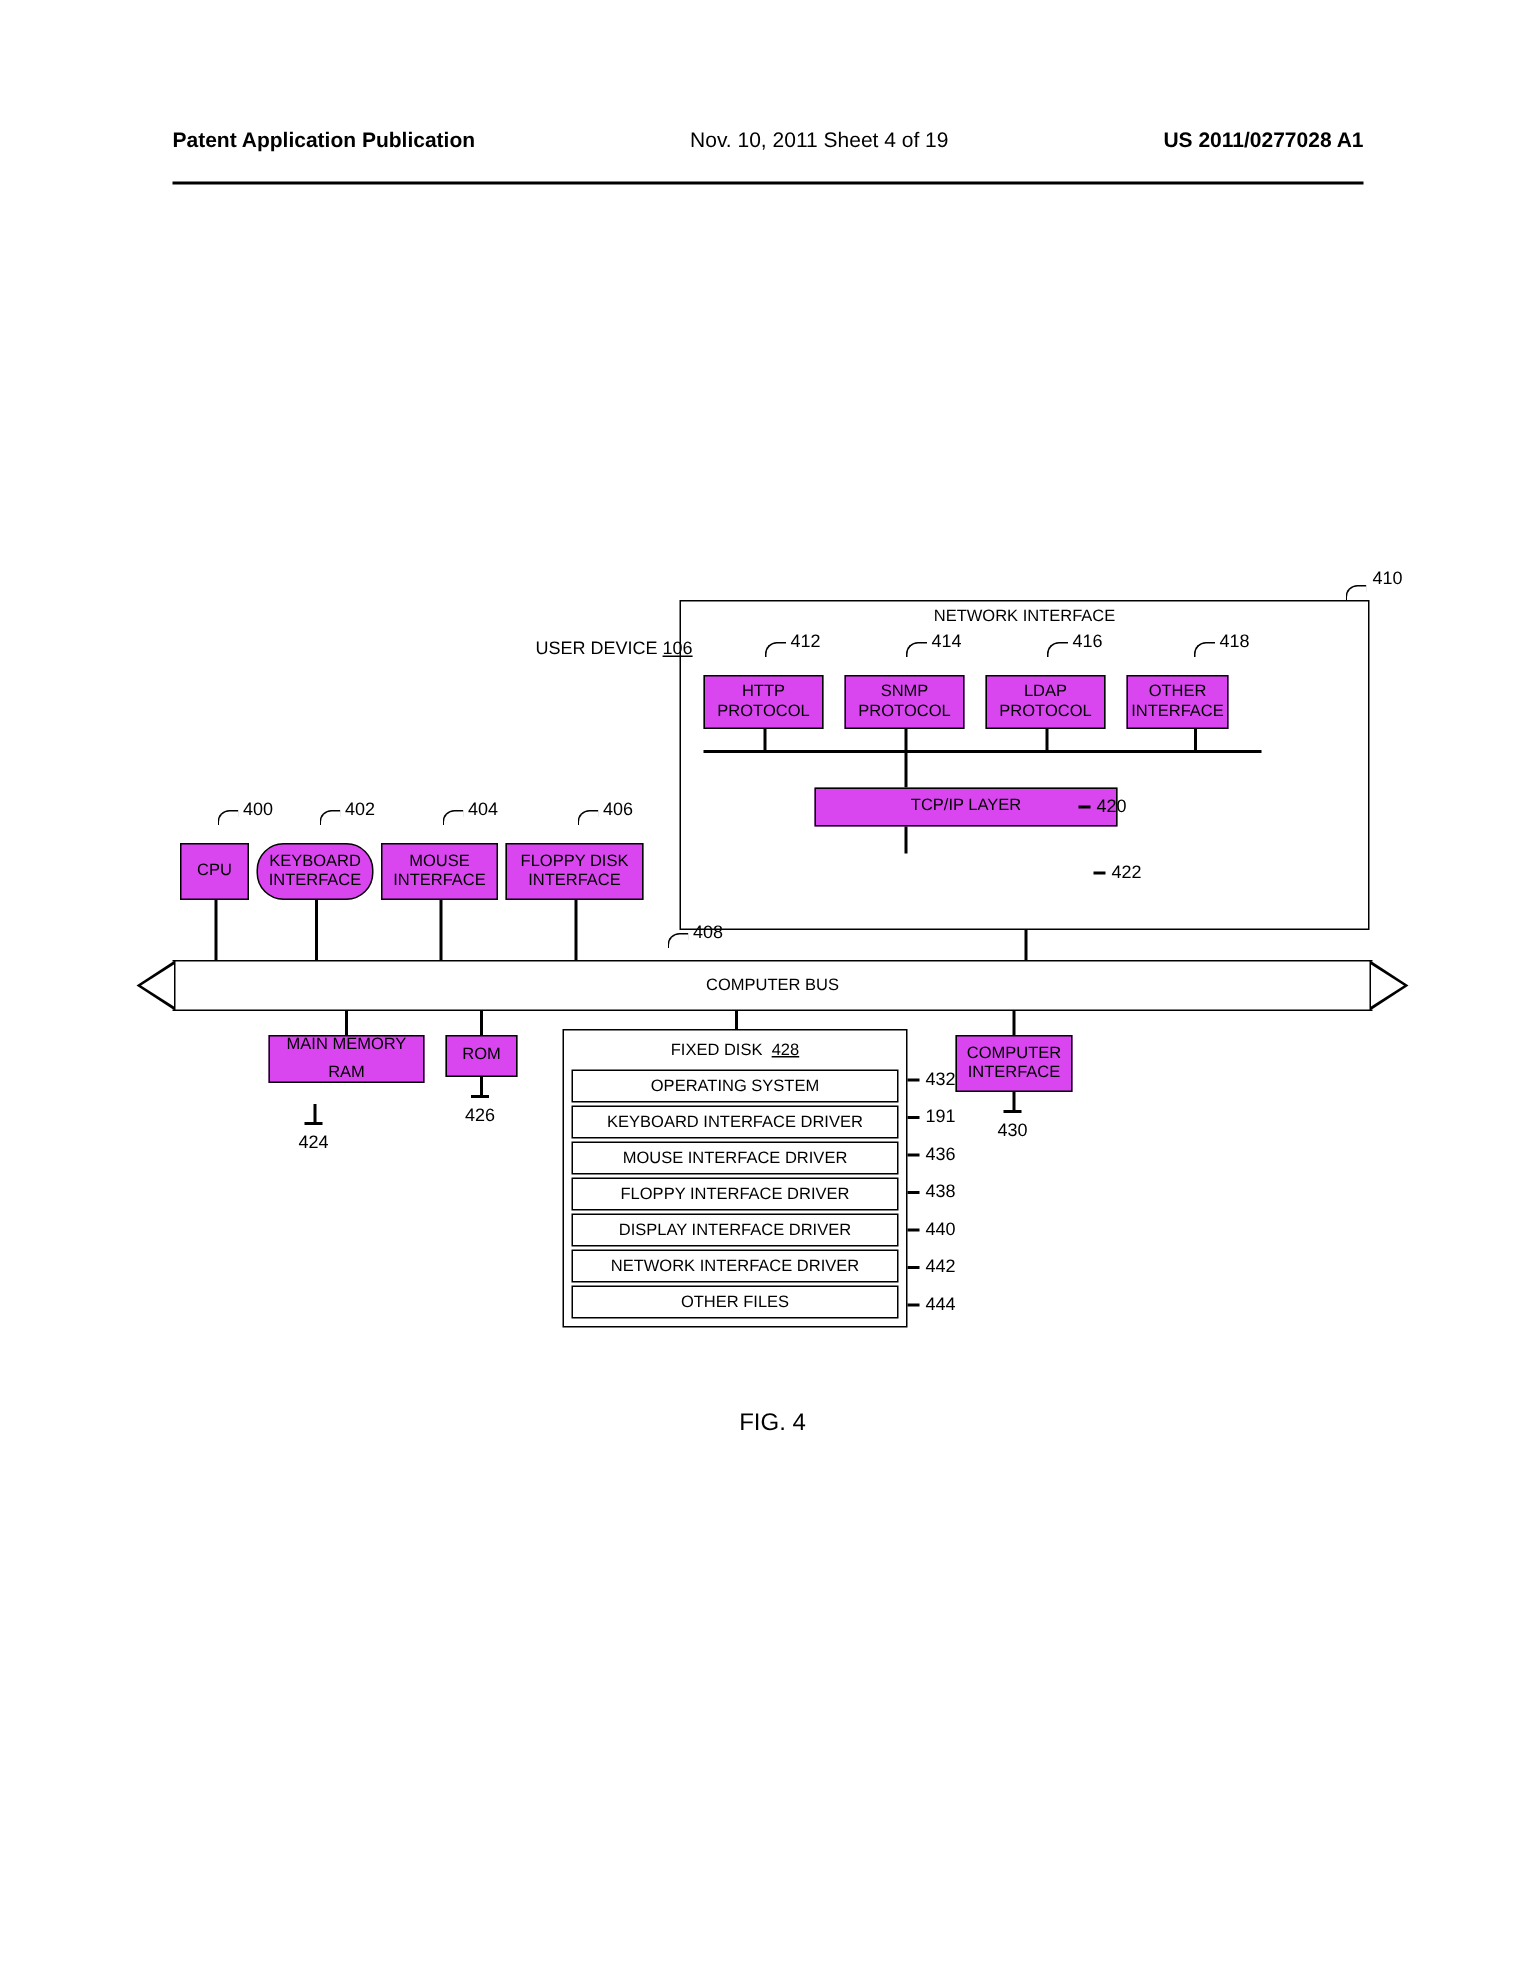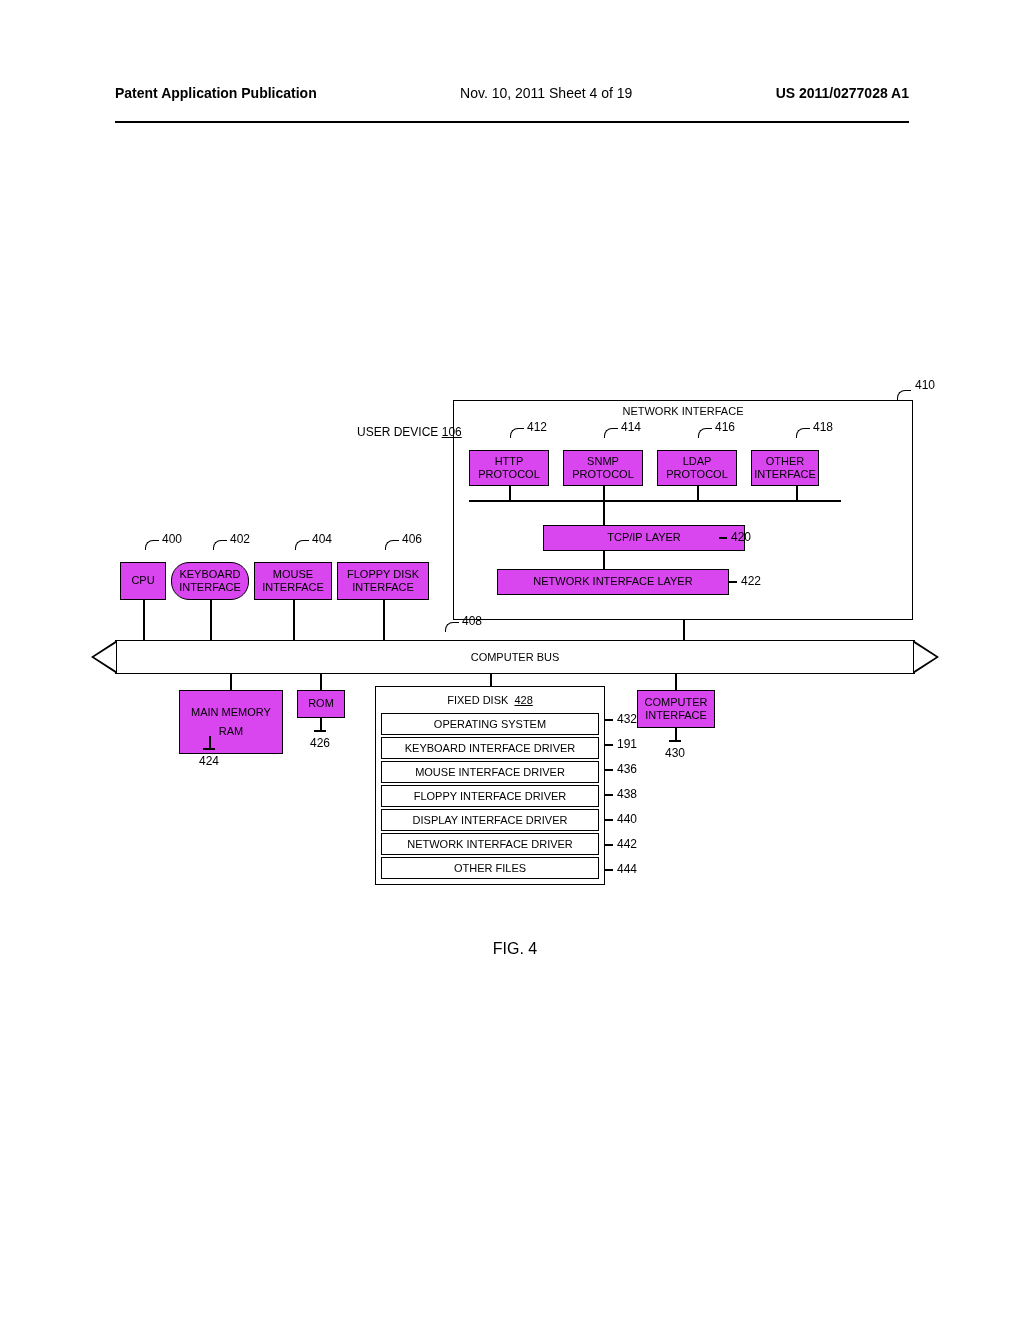--- a/index.html
+++ b/index.html
@@ -210,23 +210,20 @@
   <div class="vline" style="top:96px; left:681px; height:14px;"></div>
   <div class="vline" style="top:110px; left:488px; height:25px;"></div>
 
   <div class="box" style="top:135px; left:402px; width:202px; height:26px;margin-left:26px;">
     <span>TCP/IP LAYER</span>
   </div>
   <div class="tick-r" style="top:147px; left:604px;"></div>
   <div class="ref" style="top:140px; left:616px;">420</div>
   <div class="vline" style="top:161px; left:488px; height:18px;"></div>
 
-  <div class="box" style="top:179px; left:382px; width:232px; height:26px;">
-    <span>NETWORK INTERFACE LAYER</span>
-  </div>
   <div class="tick-r" style="top:191px; left:614px;"></div>
   <div class="ref" style="top:184px; left:626px;">422</div>
 
   <div class="box" style="top:172px; left:5px; width:46px; height:38px;">
     <span>CPU</span>
   </div>
   <div class="hook" style="top:150px; left:30px;"></div>
   <div class="ref" style="top:142px; left:47px;">400</div>
 
   <div class="box" style="top:172px; left:56px; width:78px; height:38px;border-radius:18px;">
@@ -263,21 +260,21 @@
     <span>COMPUTER BUS</span>
   </div>
   <div class="bus-arrow-l"></div>
   <div class="bus-arrow-r"></div>
 
   <div class="vline" style="top:284px; left:115px; height:16px;"></div>
   <div class="vline" style="top:284px; left:205px; height:16px;"></div>
   <div class="vline" style="top:284px; left:375px; height:12px;"></div>
   <div class="vline" style="top:284px; left:560px; height:16px;"></div>
 
-  <div class="box" style="top:300px; left:64px; width:104px; height:64px;">
+  <div class="box" style="top:300px; left:64px; width:104px; height:32px;">
     <span>MAIN MEMORY</span>
     <span style="margin-top:6px;">RAM</span>
   </div>
   <div class="vline" style="top:346px; left:94px; height:14px;"></div>
   <div style="position:absolute; top:358px; left:88px; width:12px; height:1.5px; background:#000;"></div>
   <div class="ref" style="top:364px; left:84px;">424</div>
 
   <div class="box" style="top:300px; left:182px; width:48px; height:28px;">
     <span>ROM</span>
   </div>

